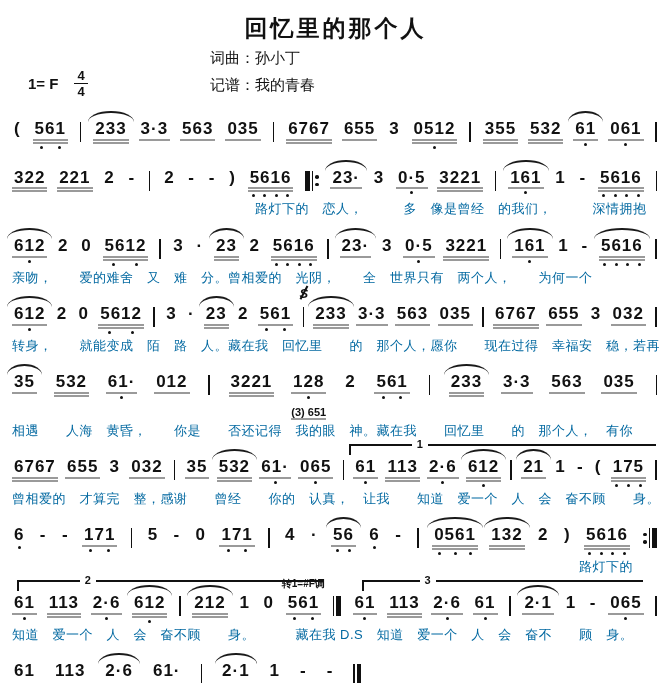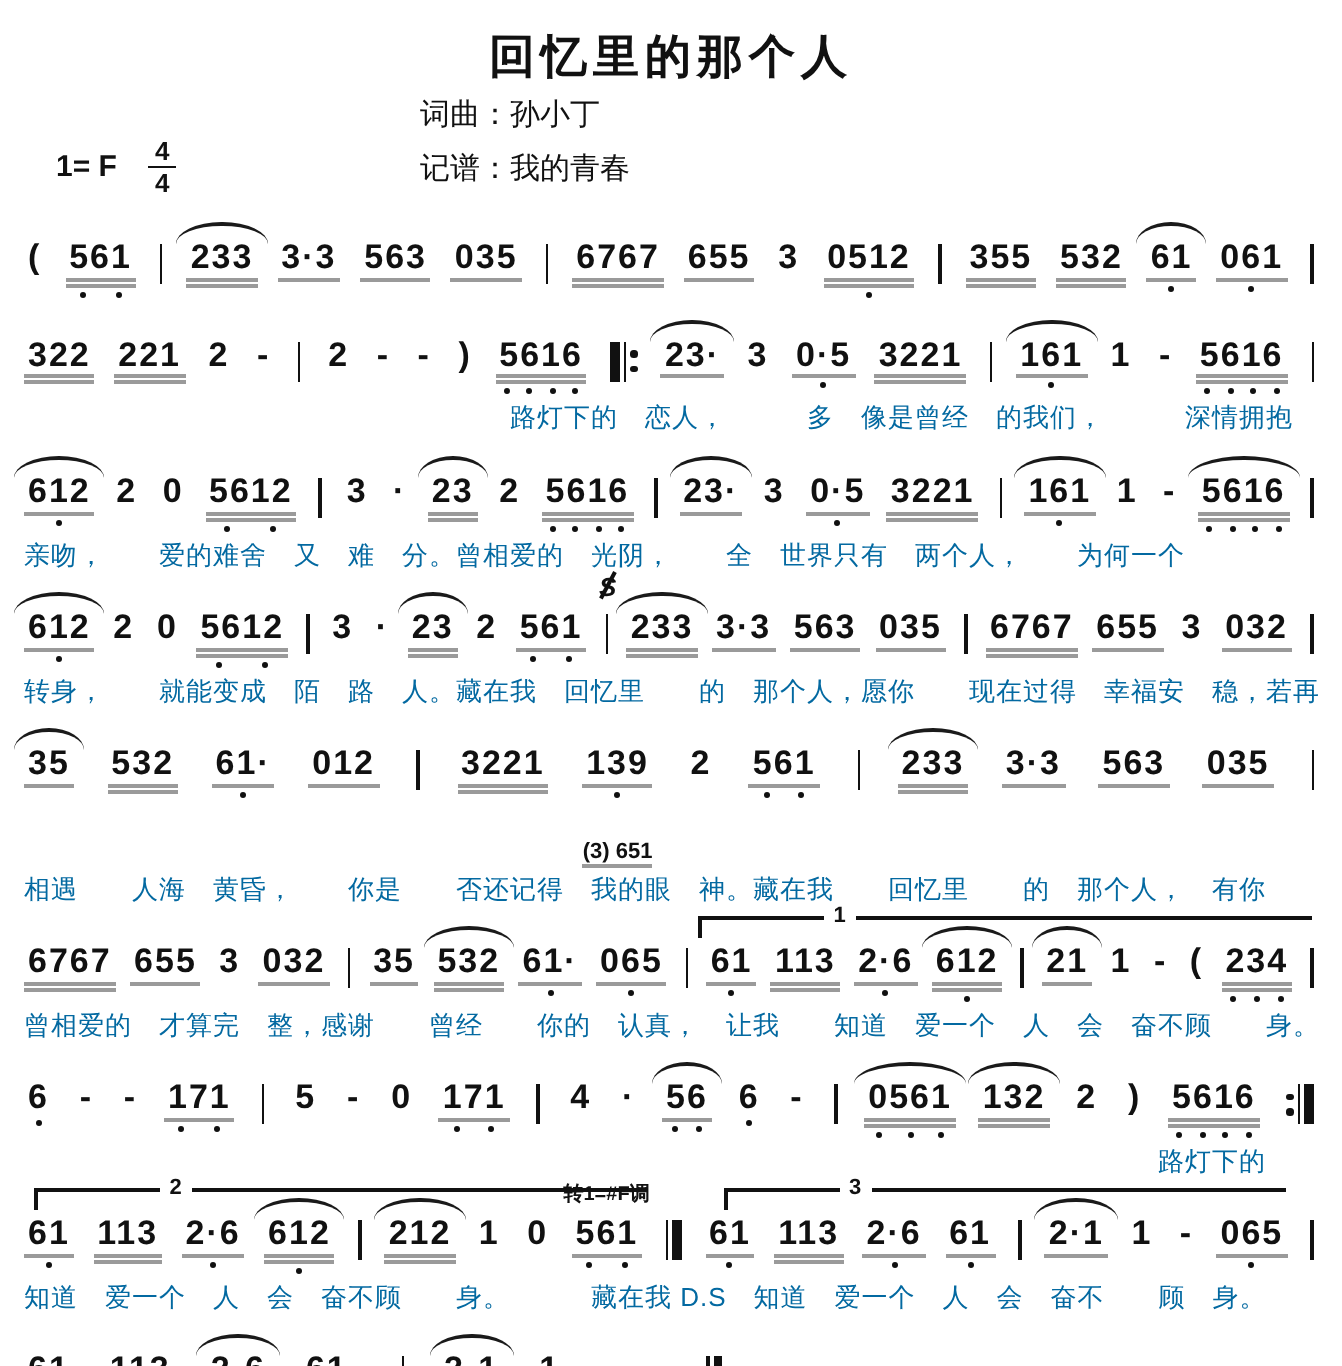--- a/index.html
+++ b/index.html
@@ -23,21 +23,21 @@
   .notes-row.nofill{justify-content:flex-start;gap:16px;}
   .tok{display:inline-flex;flex-direction:column;align-items:center;position:relative;min-width:8px;}
   .tok .txt{font-size:17px;font-weight:bold;line-height:1.05;letter-spacing:1px;padding:0 2px;white-space:nowrap;}
   .beams{width:100%;}
   .beam{height:2px;background:#9a9a9a;margin-top:1px;width:100%;}
   .dots{display:flex;width:100%;justify-content:space-around;margin-top:2px;height:4px;}
   .dots i{width:3px;height:3px;border-radius:50%;background:#111;display:block;}
   .arc{position:absolute;top:-9px;left:-5px;right:-5px;height:9px;border-top:2px solid #1a1a1a;
        border-radius:50% 50% 0 0 / 100% 100% 0 0;}
   .ann-above{position:absolute;top:-15px;left:-4px;font-size:10px;font-weight:bold;white-space:nowrap;line-height:1;}
-  .ann-below{font-size:11px;font-weight:bold;white-space:nowrap;margin-top:20px;border-bottom:2px solid #9a9a9a;}
+  .ann-below{font-size:11px;font-weight:bold;white-space:nowrap;margin-top:6px;border-bottom:2px solid #9a9a9a;}
   .bargroup{display:flex;align-items:center;gap:2px;margin:1px 2px 0 2px;position:relative;height:22px;}
   .bl{width:1.5px;height:20px;background:#111;}
   .bl.thick{width:4.5px;}
   .repdots{display:flex;flex-direction:column;gap:4px;justify-content:center;}
   .repdots i{width:3.5px;height:3.5px;border-radius:50%;background:#111;display:block;}
   .segno{position:absolute;top:-19px;left:-3px;font-size:13px;font-weight:bold;font-style:italic;line-height:1;}
   .segno:after{content:"";position:absolute;left:3px;top:-2px;width:1.5px;height:15px;background:#111;transform:rotate(28deg);}
   .volta{position:absolute;top:0;height:9px;border-top:2px solid #111;border-left:2px solid #111;}
   .volta-label{position:absolute;top:-7px;left:20%;background:#fff;padding:0 5px;font-size:11px;font-weight:bold;line-height:1;}
   .lyrics{font-size:13px;line-height:1.25;margin:3px 0 0 2px;white-space:pre;letter-spacing:0.5px;color:#0369a1;font-weight:500;}
@@ -583,21 +583,21 @@
             <div class="bl"></div>
           </div>
           <div class="tok">
             <div class="txt">3221</div>
             <div class="beams">
               <div class="beam"></div>
               <div class="beam"></div>
             </div>
           </div>
           <div class="tok">
-            <div class="txt">139</div>
+            <div class="txt">128</div>
             <div class="beams">
               <div class="beam"></div>
             </div>
             <div class="dots">
               <i></i>
             </div>
             <div class="ann-below">(3) 651</div>
           </div>
           <div class="tok">
             <div class="txt">2</div>
@@ -761,21 +761,21 @@
           <div class="tok">
             <div class="txt">1</div>
           </div>
           <div class="tok">
             <div class="txt">-</div>
           </div>
           <div class="tok">
             <div class="txt">(</div>
           </div>
           <div class="tok">
-            <div class="txt">234</div>
+            <div class="txt">175</div>
             <div class="beams">
               <div class="beam"></div>
               <div class="beam"></div>
             </div>
             <div class="dots">
               <i></i>
               <i></i>
               <i></i>
             </div>
           </div>

